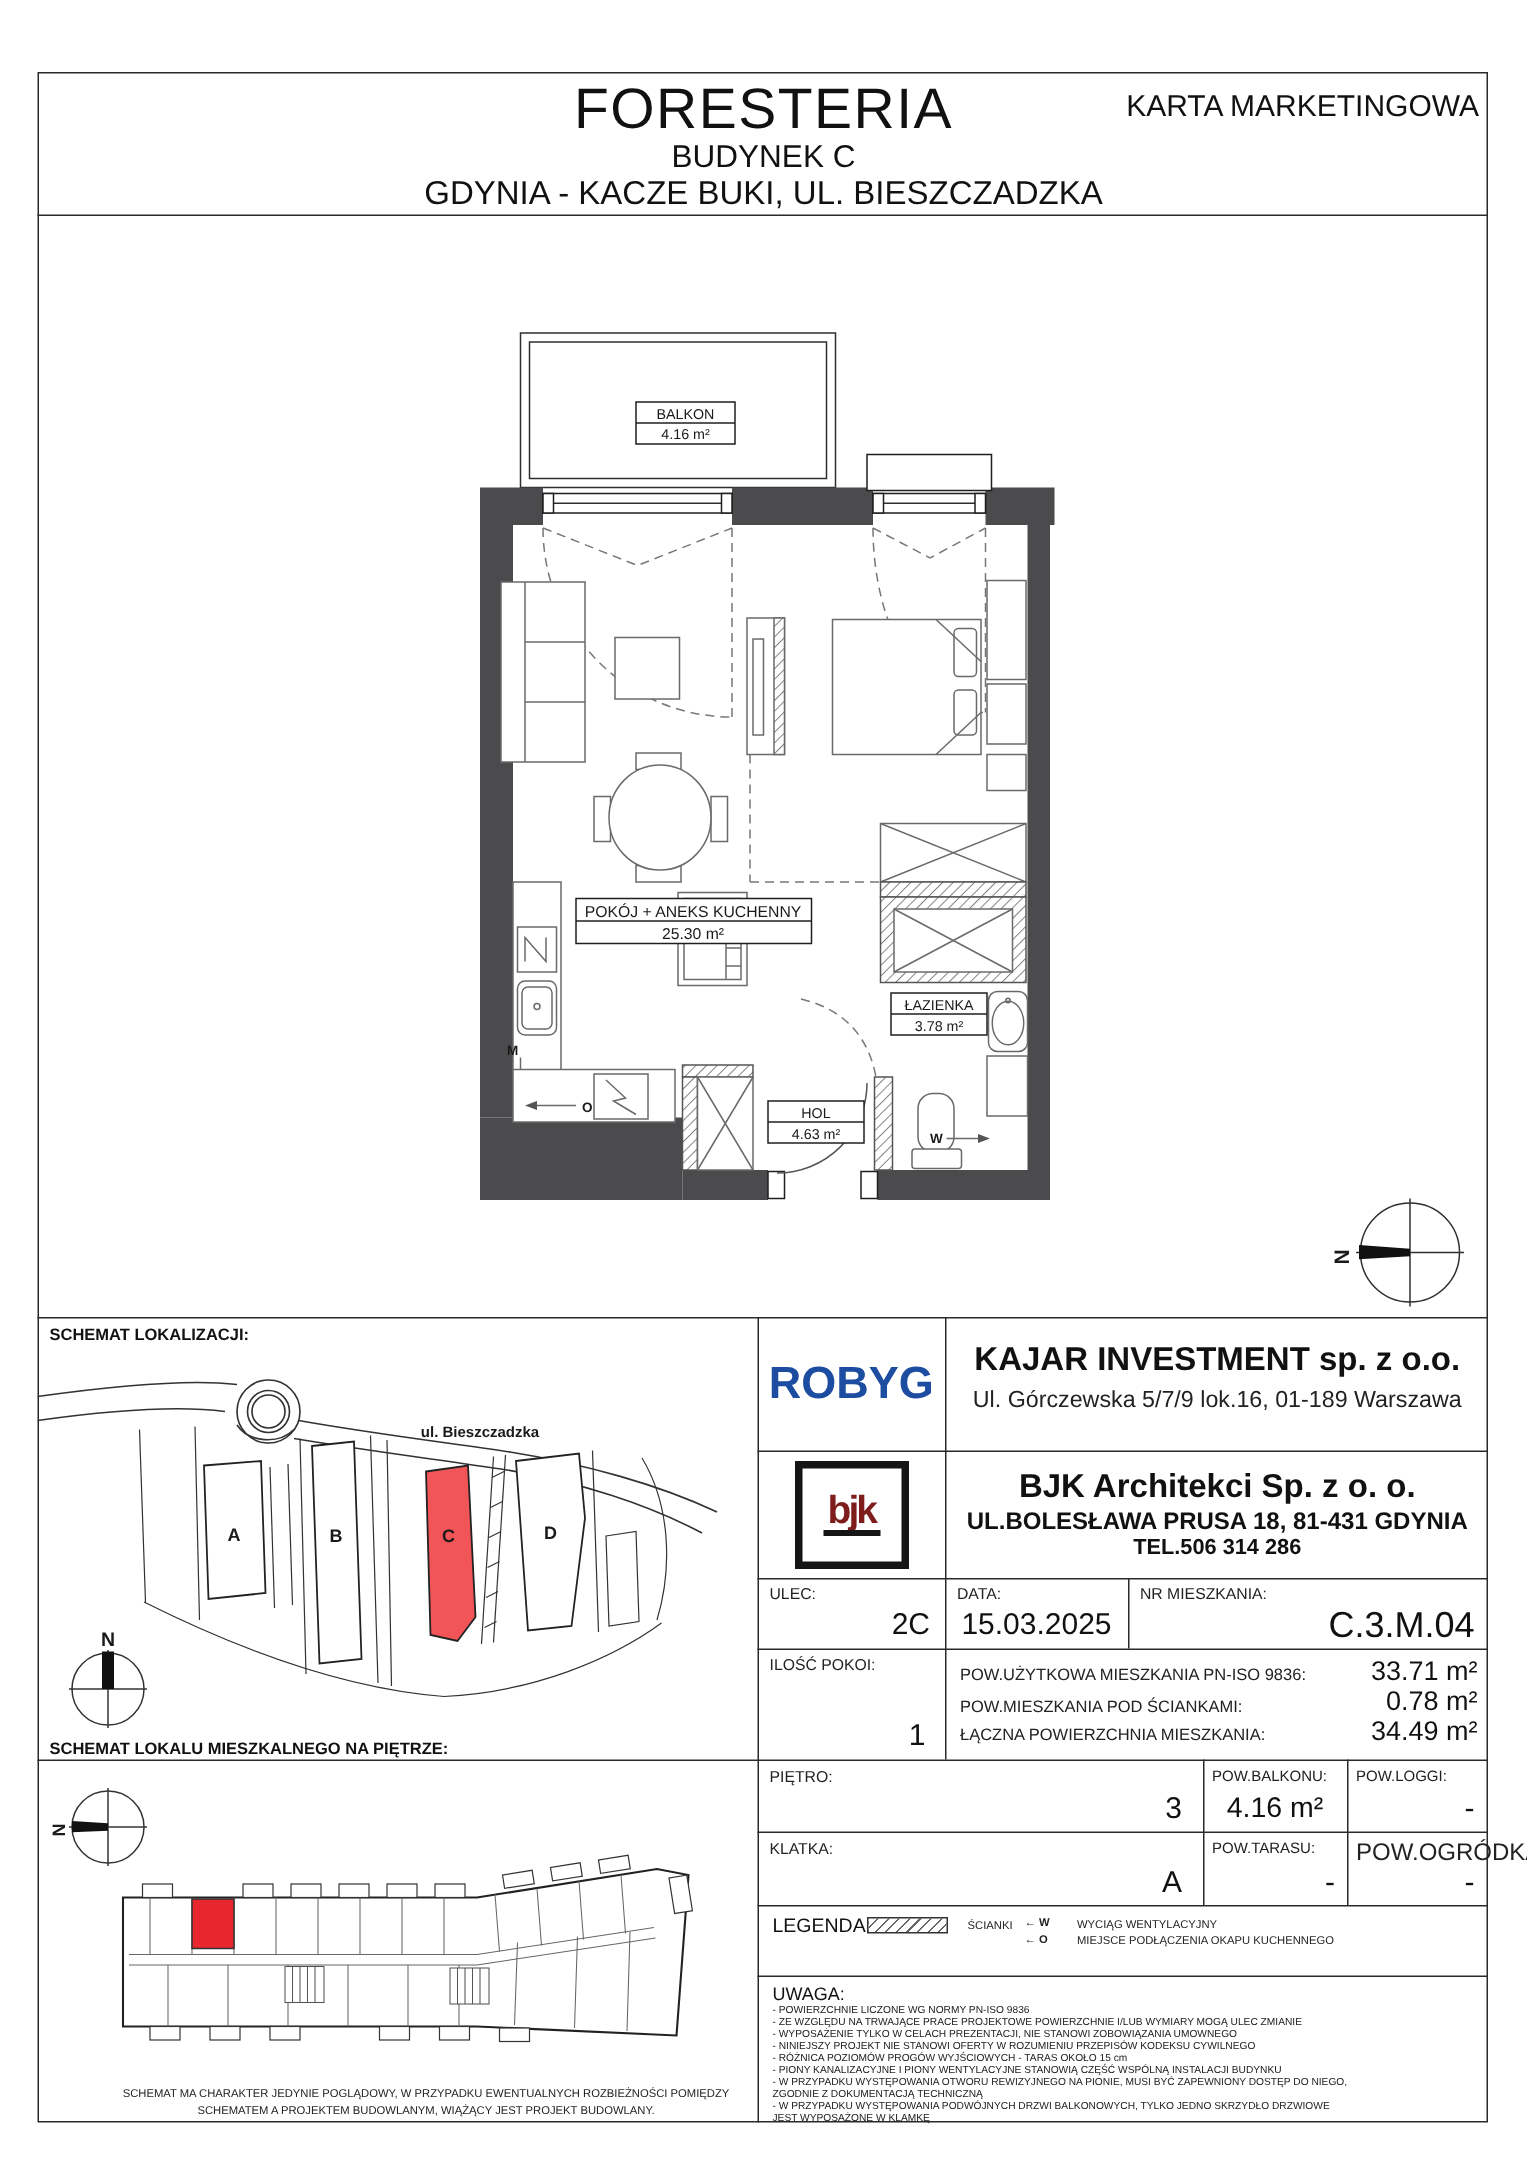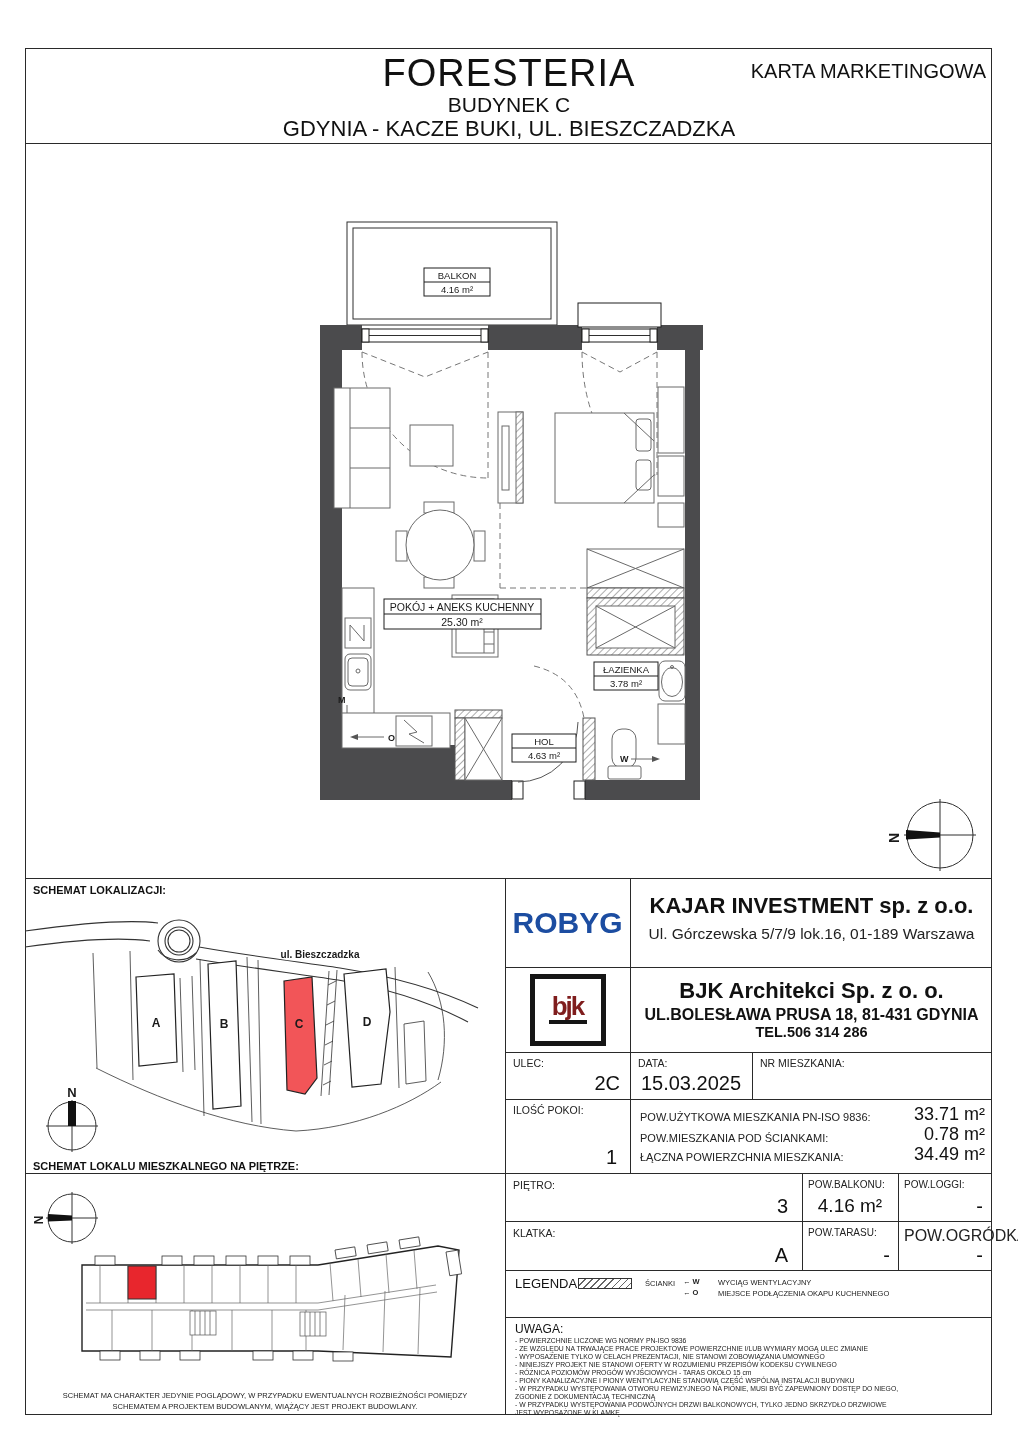--- a/index.html
+++ b/index.html
@@ -25,21 +25,21 @@
   .bjk-name{position:absolute;left:630px;top:978px;width:363px;text-align:center;font-size:22px;font-weight:bold;color:#111;}
   .bjk-addr{position:absolute;left:630px;top:1006px;width:363px;text-align:center;font-size:16px;font-weight:bold;color:#111;}
   .bjk-tel{position:absolute;left:630px;top:1024px;width:363px;text-align:center;font-size:14.5px;font-weight:bold;color:#111;}
   .area-label{position:absolute;font-size:11px;color:#222;}
   .area-val{position:absolute;font-size:18px;color:#111;text-align:right;right:12px;}
   .legend-title{position:absolute;left:515px;top:1276px;font-size:13px;color:#111;}
   .legend-swatch{position:absolute;left:578px;top:1278px;width:52px;height:9px;border:1px solid #333;background:repeating-linear-gradient(135deg,#fff 0 4px,#666 4px 5px);}
   .legend-small{position:absolute;font-size:7.5px;color:#222;}
   .uwaga-title{position:absolute;left:515px;top:1322px;font-size:12px;color:#111;}
   .uwaga-line{position:absolute;left:515px;width:470px;font-size:6.8px;line-height:8.2px;color:#222;}
-  .disclaimer{position:absolute;left:25px;width:480px;text-align:center;font-size:7.5px;color:#222;line-height:10px;}
+  .disclaimer{position:absolute;left:25px;width:480px;text-align:center;font-size:7.5px;color:#222;line-height:10px;padding-left:19px;}
   svg text{font-family:"Liberation Sans",sans-serif;fill:#1a1a1a;}
   .wall{fill:#4b4b4d;stroke:none;}
   .thin{fill:none;stroke:#2f2f2f;stroke-width:1;}
   .furn{fill:#fff;stroke:#6a6a6a;stroke-width:1;}
   .fline{fill:none;stroke:#6a6a6a;stroke-width:1;}
   .box{fill:#fff;stroke:#1f1f1f;stroke-width:1;}
   .dash{fill:none;stroke:#777;stroke-width:1;stroke-dasharray:6 4;}
   .soliddoor{fill:none;stroke:#555;stroke-width:1;}
 </style>
 </head>
@@ -385,20 +385,21 @@
   <div class="bjk-addr">UL.BOLESŁAWA PRUSA 18, 81-431 GDYNIA</div>
   <div class="bjk-tel">TEL.506 314 286</div>
   <div class="hline" style="left:505px;top:1052px;width:487px;"></div>
   <div class="vline" style="left:630px;top:878px;height:295px;"></div>
 
   <div class="cell-label" style="left:513px;top:1057px;">ULEC:</div>
   <div class="v-big" style="left:505px;top:1072px;width:115px;text-align:right;">2C</div>
   <div class="cell-label" style="left:638px;top:1057px;">DATA:</div>
   <div class="v-big" style="left:630px;top:1072px;width:122px;text-align:center;">15.03.2025</div>
   <div class="cell-label" style="left:760px;top:1057px;">NR MIESZKANIA:</div>
+  <div class="v-huge" style="left:752px;top:1070px;width:231px;text-align:right;">C.3.M.04</div>
   <div class="vline" style="left:752px;top:1052px;height:47px;"></div>
   <div class="hline" style="left:505px;top:1099px;width:487px;"></div>
 
   <div class="cell-label" style="left:513px;top:1104px;">ILOŚĆ POKOI:</div>
   <div class="v-big" style="left:505px;top:1146px;width:112px;text-align:right;">1</div>
   <div class="area-label" style="left:640px;top:1111px;">POW.UŻYTKOWA MIESZKANIA PN-ISO 9836:</div>
   <div class="area-val" style="top:1104px;width:340px;left:645px;">33.71 m²</div>
   <div class="area-label" style="left:640px;top:1132px;">POW.MIESZKANIA POD ŚCIANKAMI:</div>
   <div class="area-val" style="top:1124px;width:340px;left:645px;">0.78 m²</div>
   <div class="area-label" style="left:640px;top:1151px;">ŁĄCZNA POWIERZCHNIA MIESZKANIA:</div>

